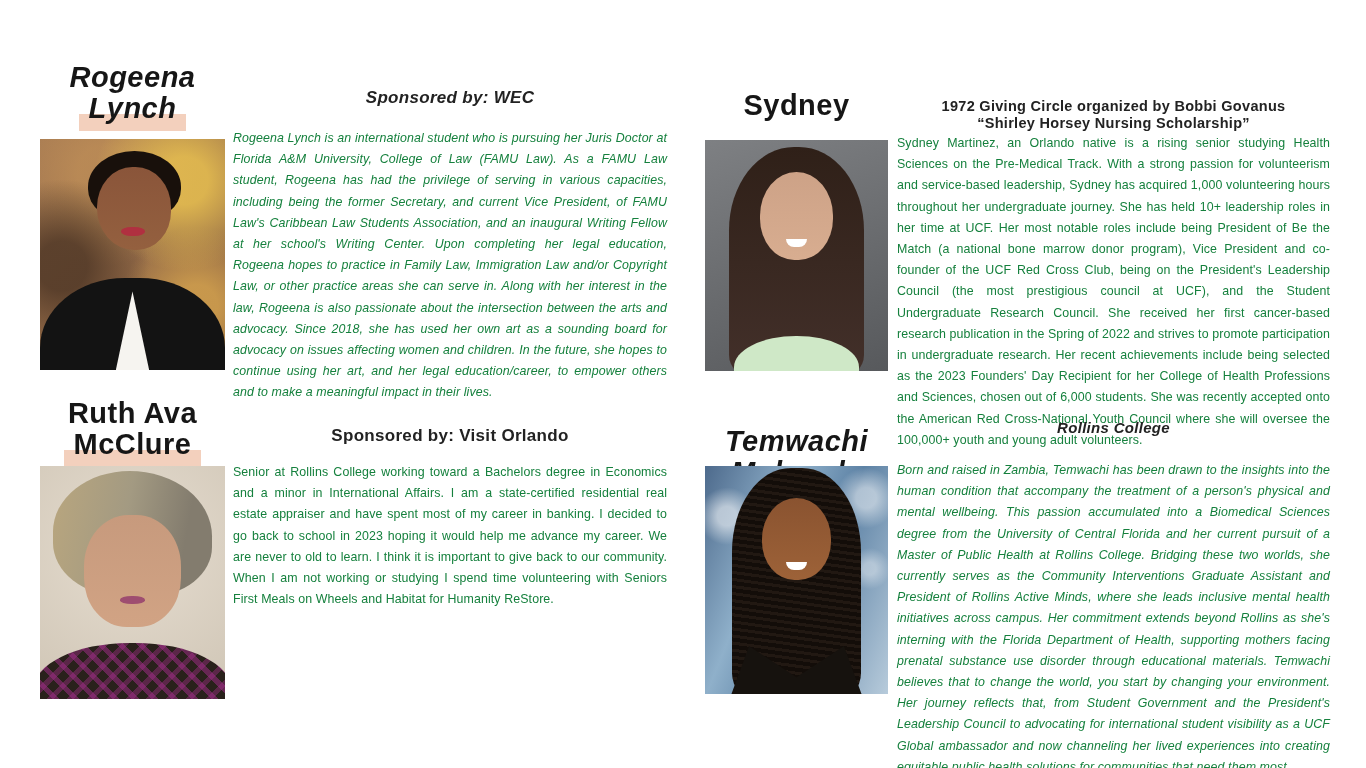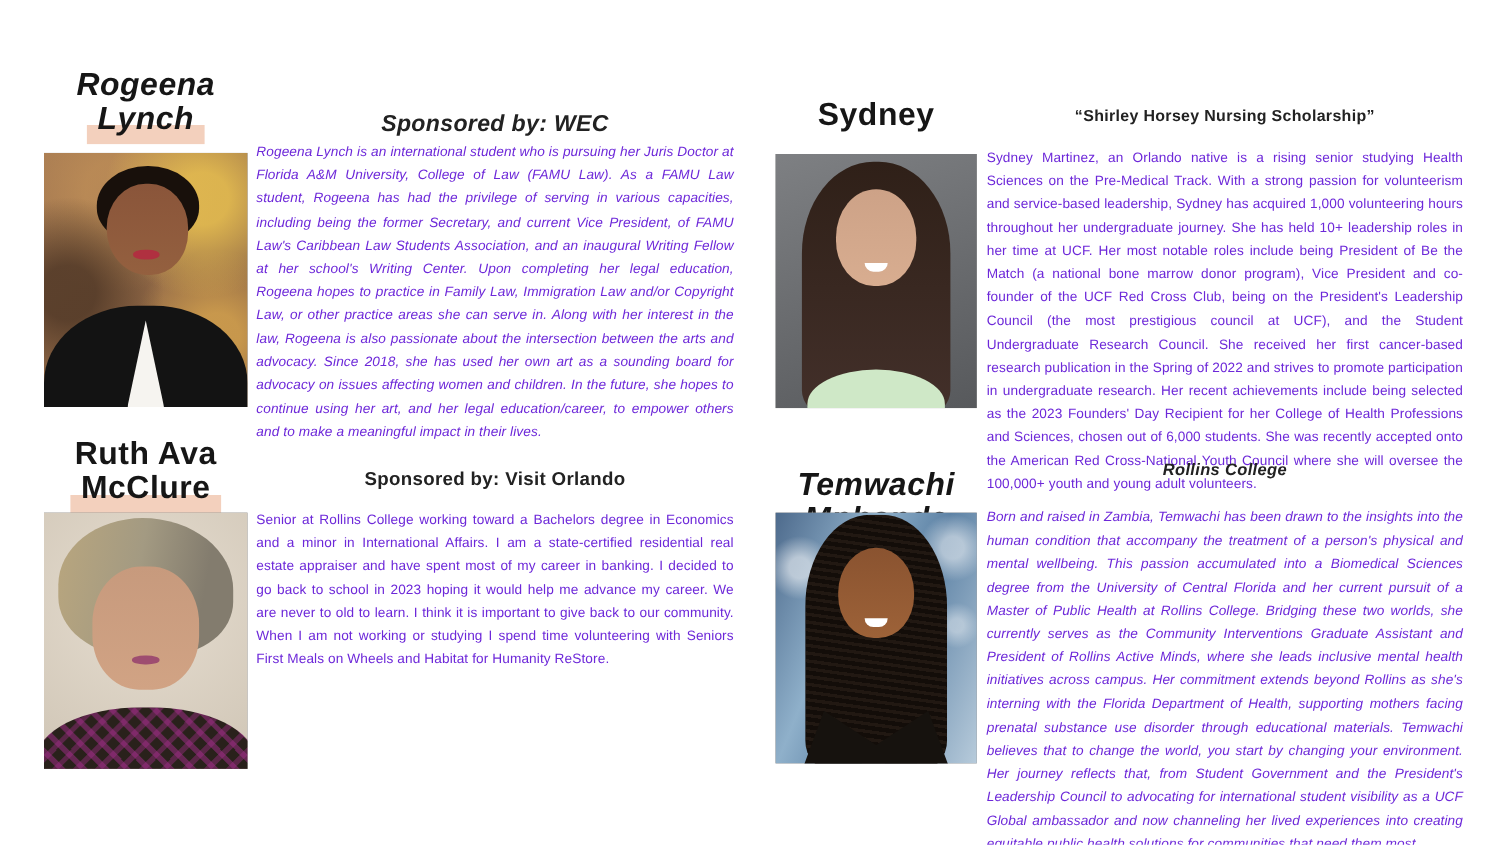--- a/index.html
+++ b/index.html
@@ -100,29 +100,29 @@
   .q2 .textcol { left:214px; top:0; width:433px; }
   .q3 .textcol { left:233px; top:0; width:434px; }
   .q4 .textcol { left:214px; top:0; width:433px; }
 
   .sponsor {
     position:absolute; left:0; width:100%;
     text-align:center; font-weight:700; color:#222222;
     letter-spacing:0.3px;
   }
   .sponsor .l2:empty { display:none; }
-  .q1 .sponsor { top:103px; font-size:21px; line-height:20px; }
+  .q1 .sponsor { top:88px; font-size:17px; line-height:20px; }
   .q2 .sponsor { top:98px; font-size:14.5px; line-height:16.5px; }
   .q3 .sponsor { top:42px; font-size:17px; line-height:20px;text-align:center; }
   .q4 .sponsor { top:35px; font-size:15px; line-height:17.5px; }
   .sponsor span { display:block; }
 
   .bio {
     position:absolute; left:0; width:100%;
-    font-size:12.4px; line-height:21.2px; color:#6d28d9;
+    font-size:12.4px; line-height:21.2px; color:#15803d;
     text-align:justify; letter-spacing:0.1px;
   }
   .q1 .bio { top:128px; }
   .q2 .bio { top:133px; }
   .q3 .bio { top:78px; }
   .q4 .bio { top:76px; }
 </style>
 </head>
 <body>
 
@@ -154,20 +154,21 @@
     </h2>
     <div class="photo">
       <div class="p2-bg"></div>
       <div class="p2-hair"></div>
       <div class="p2-face"></div>
       <div class="p2-smile"></div>
       <div class="p2-top"></div>
     </div>
     <div class="textcol">
       <h3 class="sponsor">
+        <span class="l1">1972 Giving Circle organized by Bobbi Govanus</span>
         <span class="l2">“Shirley Horsey Nursing Scholarship”</span>
       </h3>
       <p class="bio">Sydney Martinez, an Orlando native is a rising senior studying Health Sciences on the Pre-Medical Track. With a strong passion for volunteerism and service-based leadership, Sydney has acquired 1,000 volunteering hours throughout her undergraduate journey. She has held 10+ leadership roles in her time at UCF. Her most notable roles include being President of Be the Match (a national bone marrow donor program), Vice President and co-founder of the UCF Red Cross Club, being on the President's Leadership Council (the most prestigious council at UCF), and the Student Undergraduate Research Council. She received her first cancer-based research publication in the Spring of 2022 and strives to promote participation in undergraduate research. Her recent achievements include being selected as the 2023 Founders' Day Recipient for her College of Health Professions and Sciences, chosen out of 6,000 students. She was recently accepted onto the American Red Cross-National Youth Council where she will oversee the 100,000+ youth and young adult volunteers.</p>
     </div>
   </section>
 
   <section class="profile q3">
     <h2 class="name"><span>Ruth Ava</span><br>
       <span class="hl">McClure</span>
     </h2>

